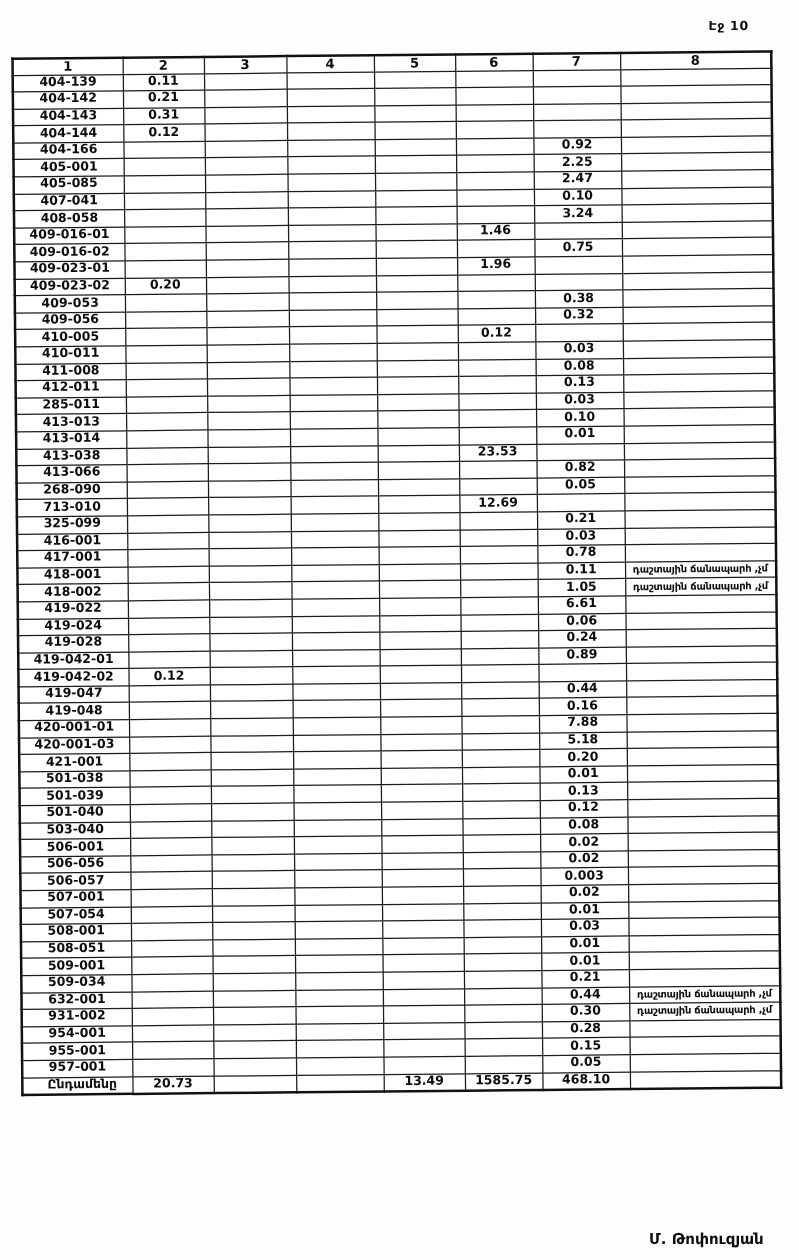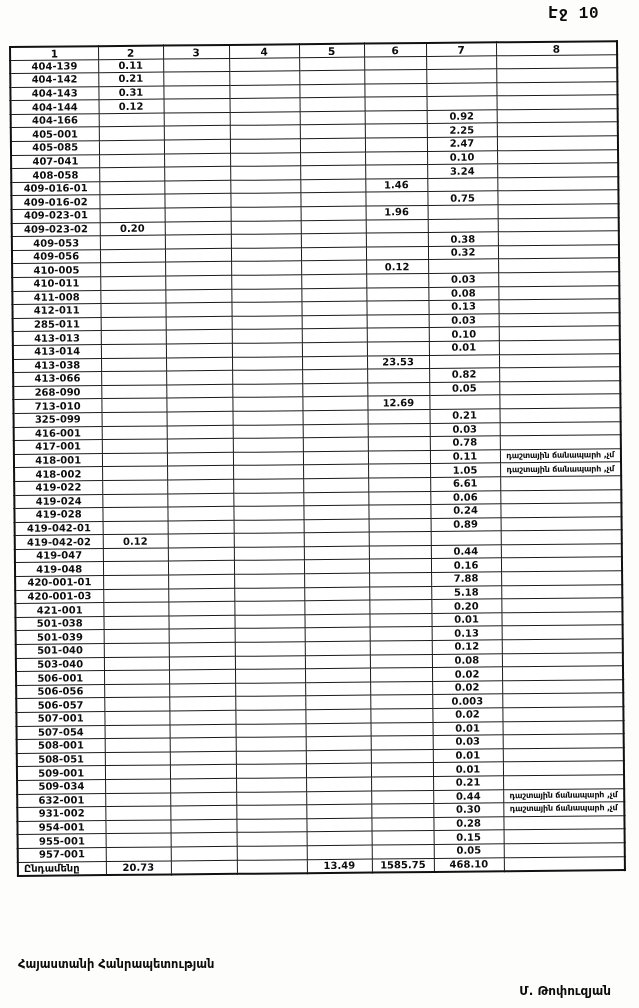--- a/index.html
+++ b/index.html
@@ -9,25 +9,24 @@
     font-family: "DejaVu Sans", sans-serif;
     color: #0d0d0d;
     overflow: hidden;
     position: relative;
   }
   .page {
     position: absolute; inset: 0;
   }
   .page-label {
     position: absolute;
-    top: 3px; right: 40px;
-    font-size: 16px;
+    top: 16px; right: 40px;
+    font-size: 10px;
     font-weight: 700;
     letter-spacing: 0.5px;
-    font-family: Liberation Mono, monospace;
   }
   .table-wrap {
     position: absolute;
     top: 46px; left: 9px;
     transform: rotate(-0.55deg);
     transform-origin: 0 0;
   }
   table.doc {
     border-collapse: collapse;
     table-layout: fixed;
@@ -53,21 +52,21 @@
     font-size: 10.5px;
     height: 13px;
   }
   table.doc td.c8 {
     text-align: center;
     font-size: 8px;
     font-weight: 700;
     letter-spacing: -0.2px;
   }
   table.doc tr.total td { font-weight: 700; }
-  table.doc tr.total td.c1 { text-align: left; padding-left: 5px; }
+  table.doc tr.total td.c1 { text-align: left; padding-left: 19px; }
   .footer {
     position: absolute;
     left: 18px; top: 957px;
     font-size: 11.5px;
     font-weight: 700;
     line-height: 14px;
   }
   .signature {
     position: absolute;
     right: 28px; top: 984px;
@@ -705,18 +704,17 @@
             <td class="c5">13.49</td>
             <td class="c6">1585.75</td>
             <td class="c7">468.10</td>
             <td class="c8"></td>
           </tr>
         </tbody>
     </table>
   </div>
 
   <div class="footer">
-    <div>Հայաստանի Հանրապետության</div>
   </div>
 
   <div class="signature">Մ. Թոփուզյան</div>
 
 </div>
 
 </body></html>

